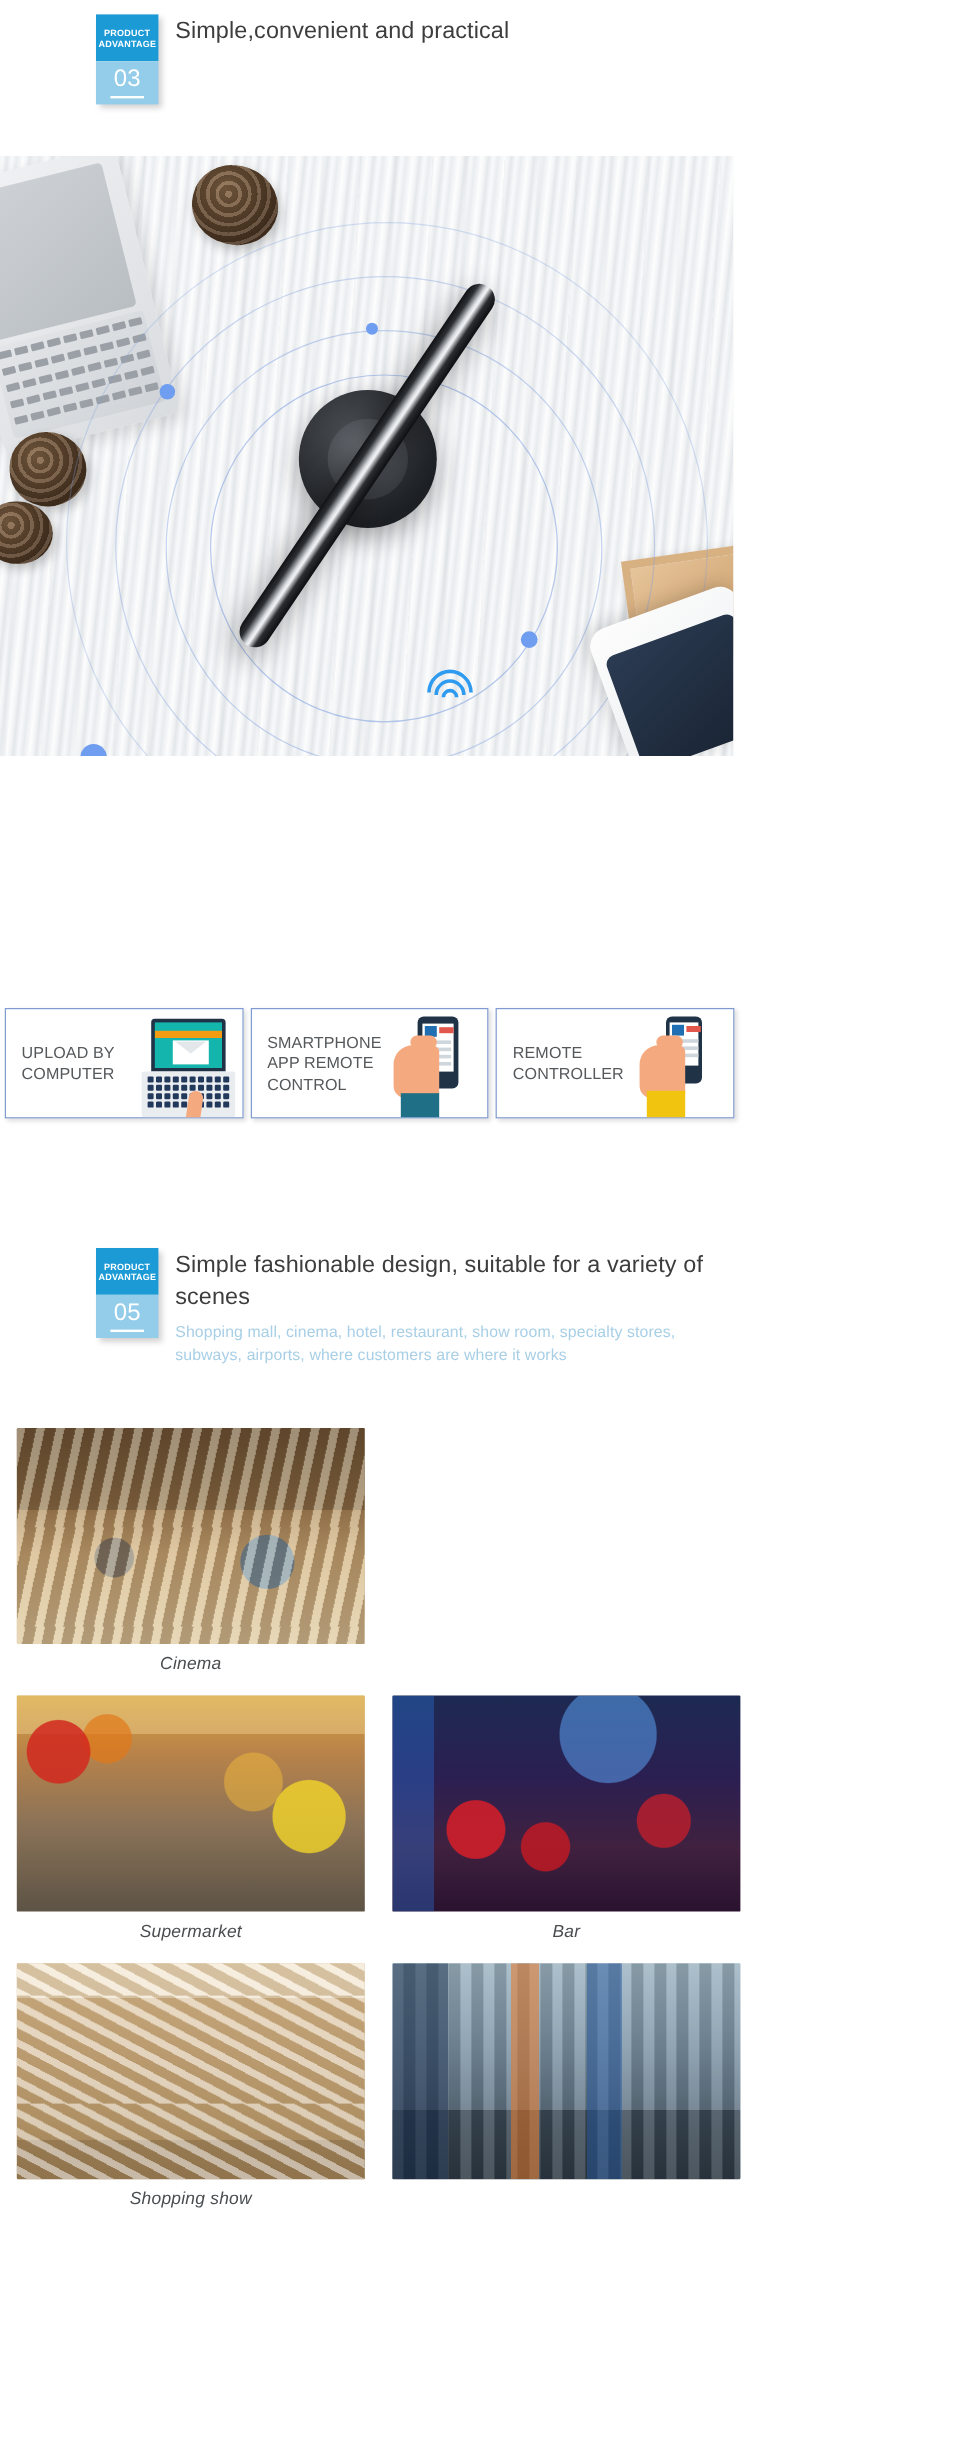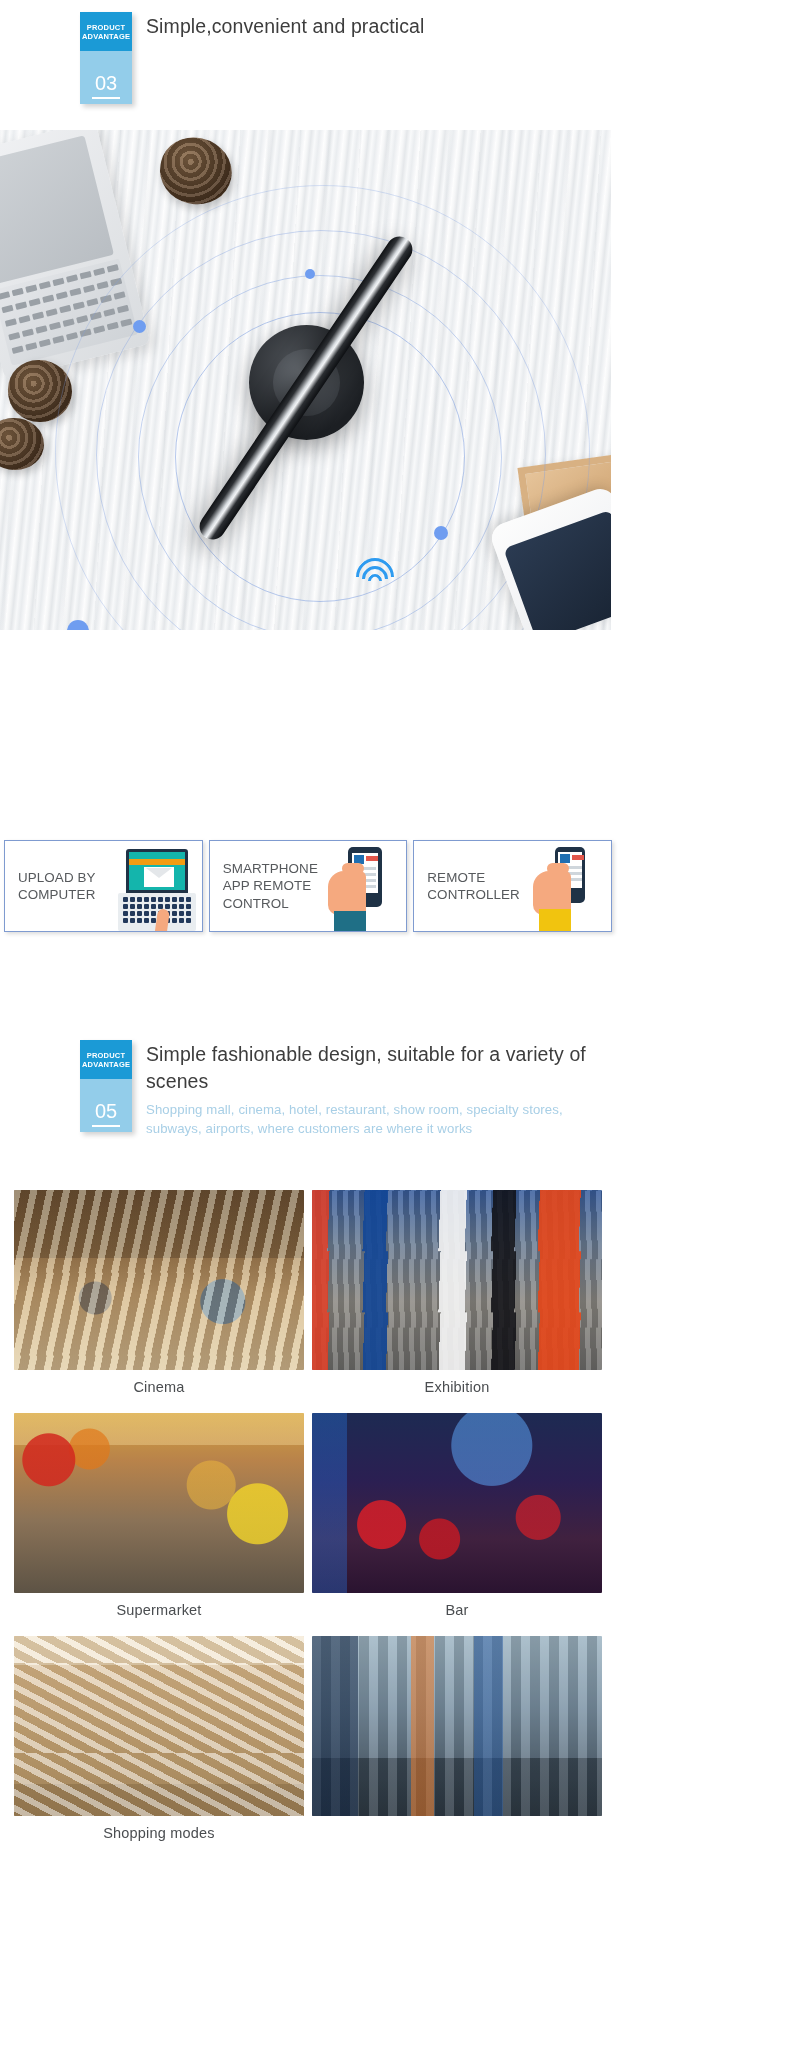--- a/index.html
+++ b/index.html
@@ -24,21 +24,21 @@
     padding: 11px 2px 10px 2px;
     font-size: 7.5px;
     font-weight: bold;
     line-height: 9px;
     letter-spacing: 0.2px;
   }
   .adv-badge-bot {
     background: #93cdea;
     color: #ffffff;
     text-align: center;
-    padding: 21px 2px 9px 2px;
+    padding: 4px 2px 9px 2px;
     font-size: 20px;
     font-weight: 300;
     position: relative;
   }
   .adv-badge-bot::after {
     content: "";
     position: absolute;
     left: 12px; right: 12px; bottom: 5px;
     height: 2px; background: #ffffff;
   }
@@ -291,21 +291,21 @@
     background: #1f3246; border-radius: 5px;
   }
   .il-rem-scr { position:absolute; left:3px; top:5px; right:3px; height:36px; background:#fff;}
   .il-sleeve-y { position: absolute; left: 12px; top: 64px; width: 32px; height: 28px; background: #f1c40f;}
 
   
   #grid {
     position: absolute; left: 14px; top: 1190px;
     width: 588px;
   }
-  .grow { display: flex; gap: 8px; margin-bottom: 6px; }
+  .grow { display: flex; gap: 23px; margin-bottom: 6px; font-style: italic; }
   .gcell { width: 290px; }
   .gimg {
     width: 290px; height: 180px;
     border-radius: 1px;
     overflow: hidden;
     position: relative;
   }
   .gcap {
     text-align: center;
     font-size: 14.5px;
@@ -597,26 +597,20 @@
 
 <div id="grid">
 
   <div class="grow">
     <div class="gcell">
       <div class="gimg ph-cinema">
           <div class="ov"></div>
         </div>
       <div class="gcap">Cinema</div>
     </div>
-    <div class="gcell">
-      <div class="gimg ph-exhibit">
-          <div class="ov"></div>
-        </div>
-      <div class="gcap">Exhibition</div>
-    </div>
   </div>
 
   <div class="grow">
     <div class="gcell">
       <div class="gimg ph-super">
           <div class="ov"></div>
         </div>
       <div class="gcap">Supermarket</div>
     </div>
     <div class="gcell">
@@ -625,21 +619,21 @@
         </div>
       <div class="gcap">Bar</div>
     </div>
   </div>
 
   <div class="grow">
     <div class="gcell">
       <div class="gimg ph-mall">
           <div class="ov"></div>
         </div>
-      <div class="gcap">Shopping modes</div>
+      <div class="gcap">Shopping show</div>
     </div>
     <div class="gcell">
       <div class="gimg ph-shop">
           <div class="ov"></div>
         </div>
     </div>
   </div>
 
 </div>
 

